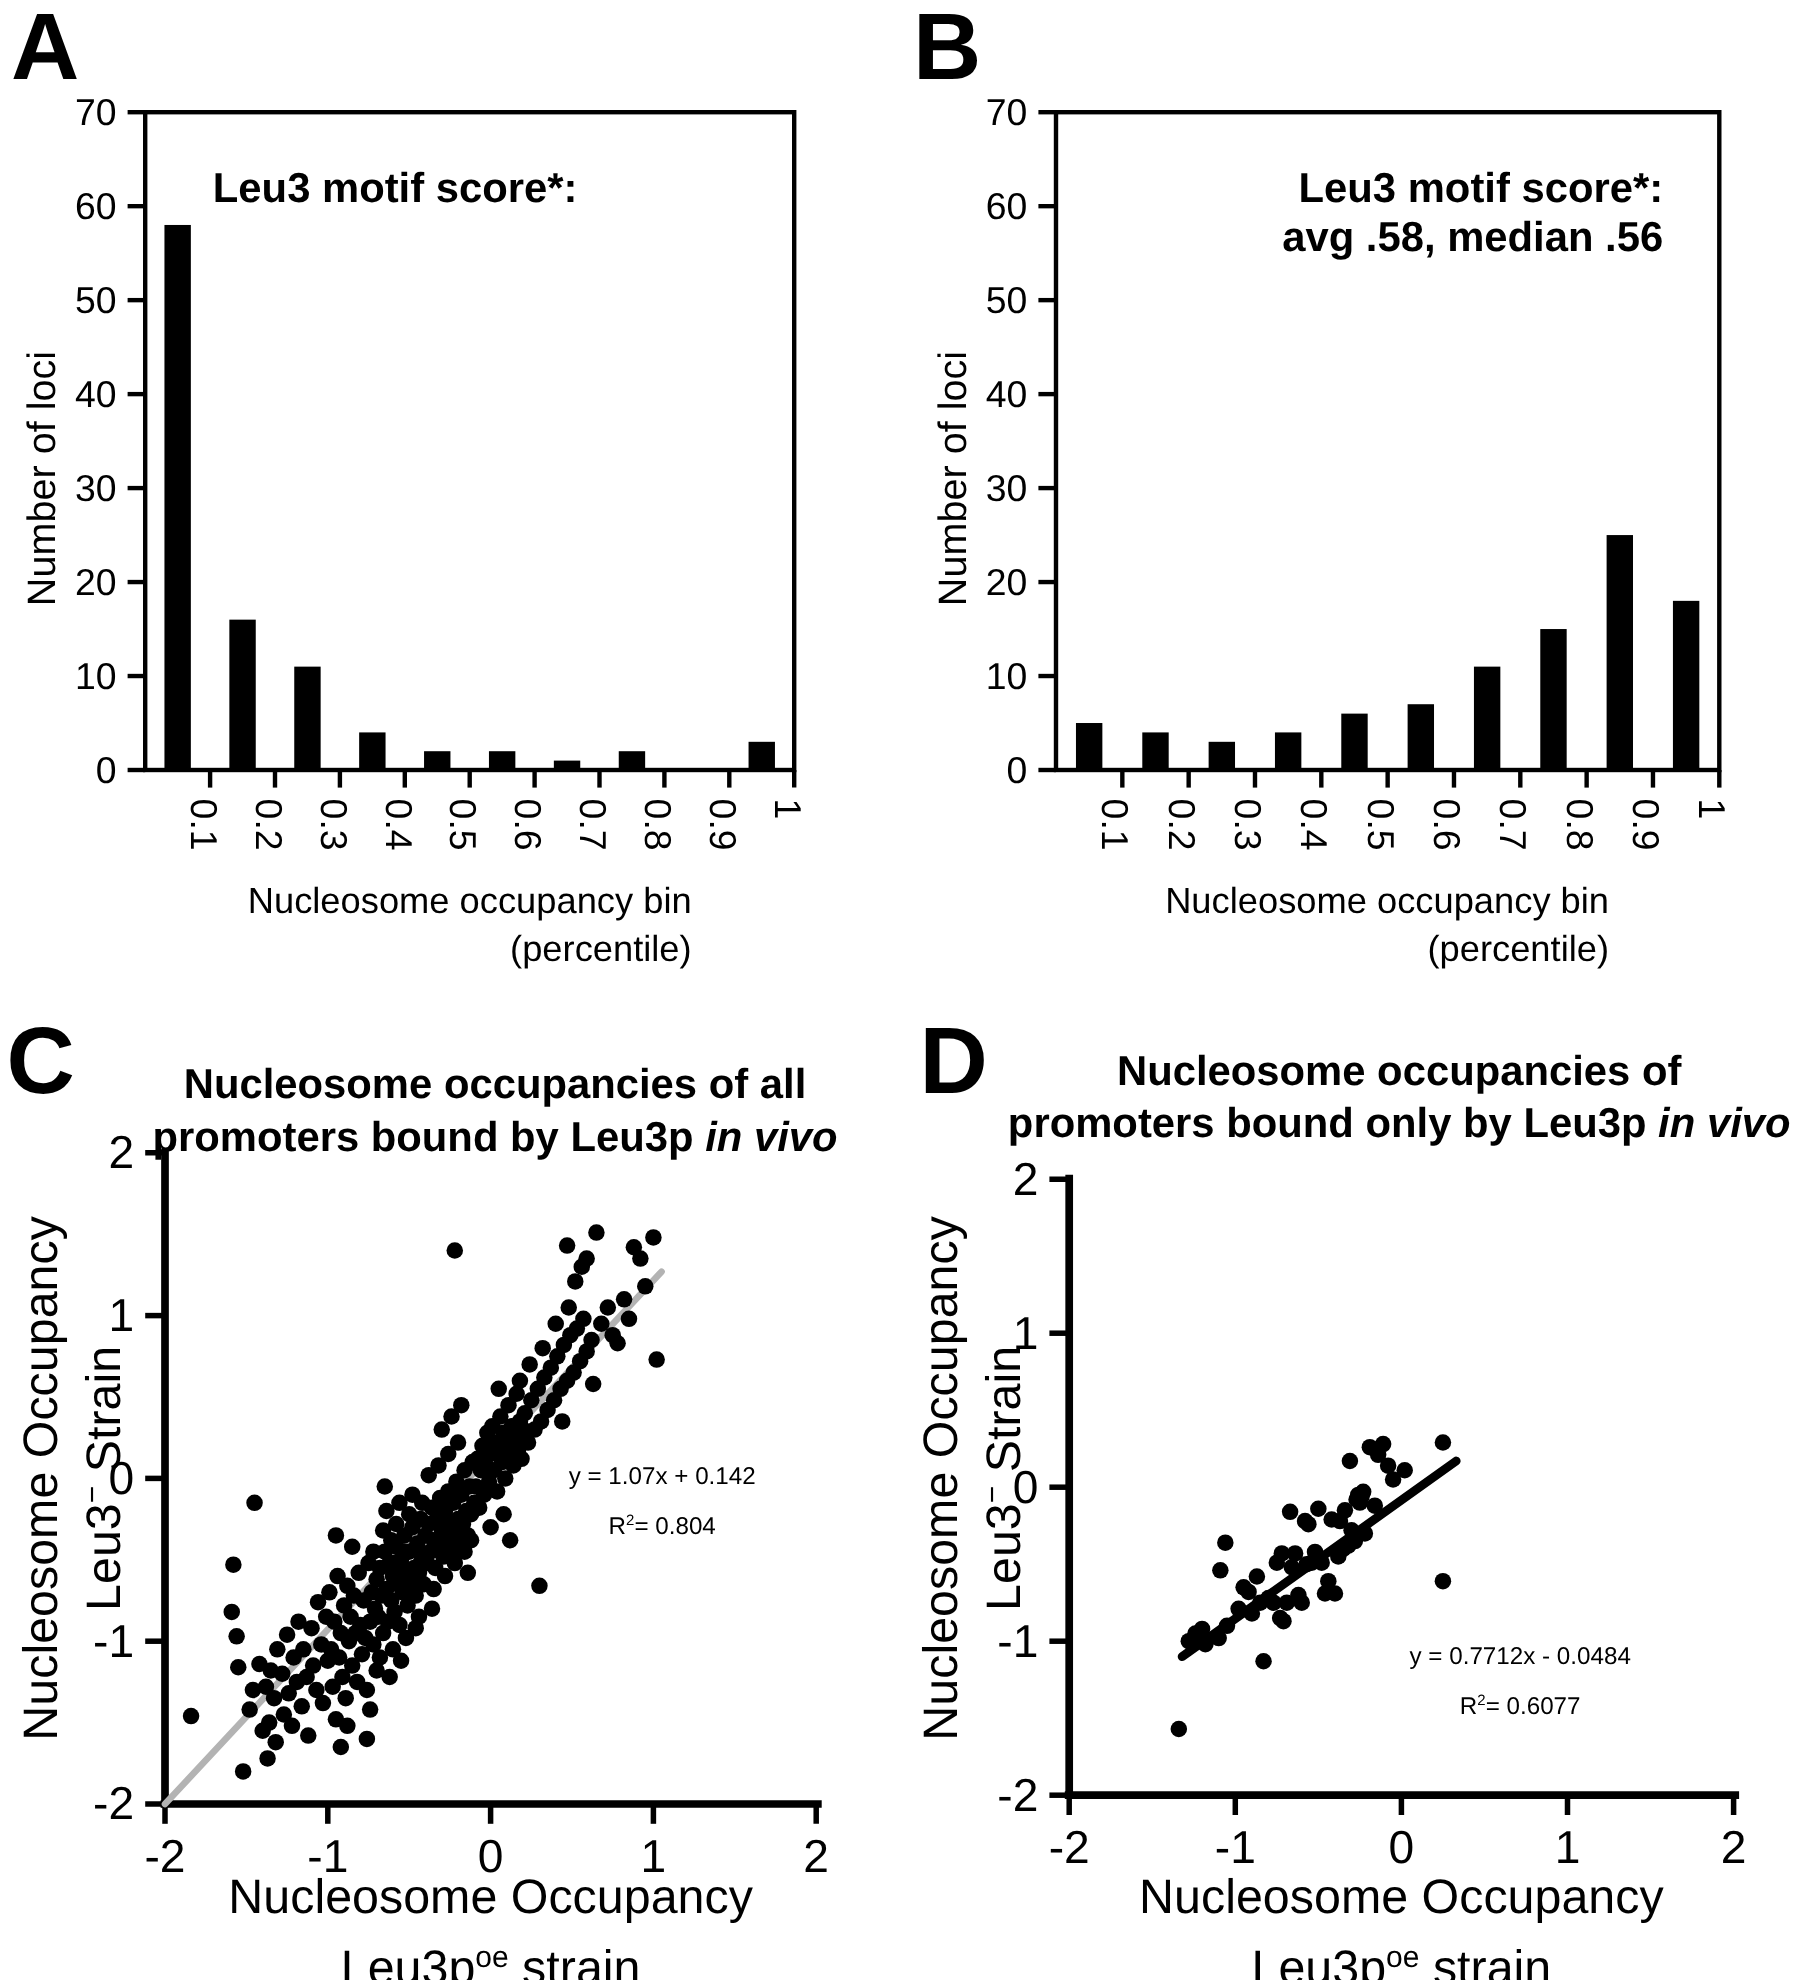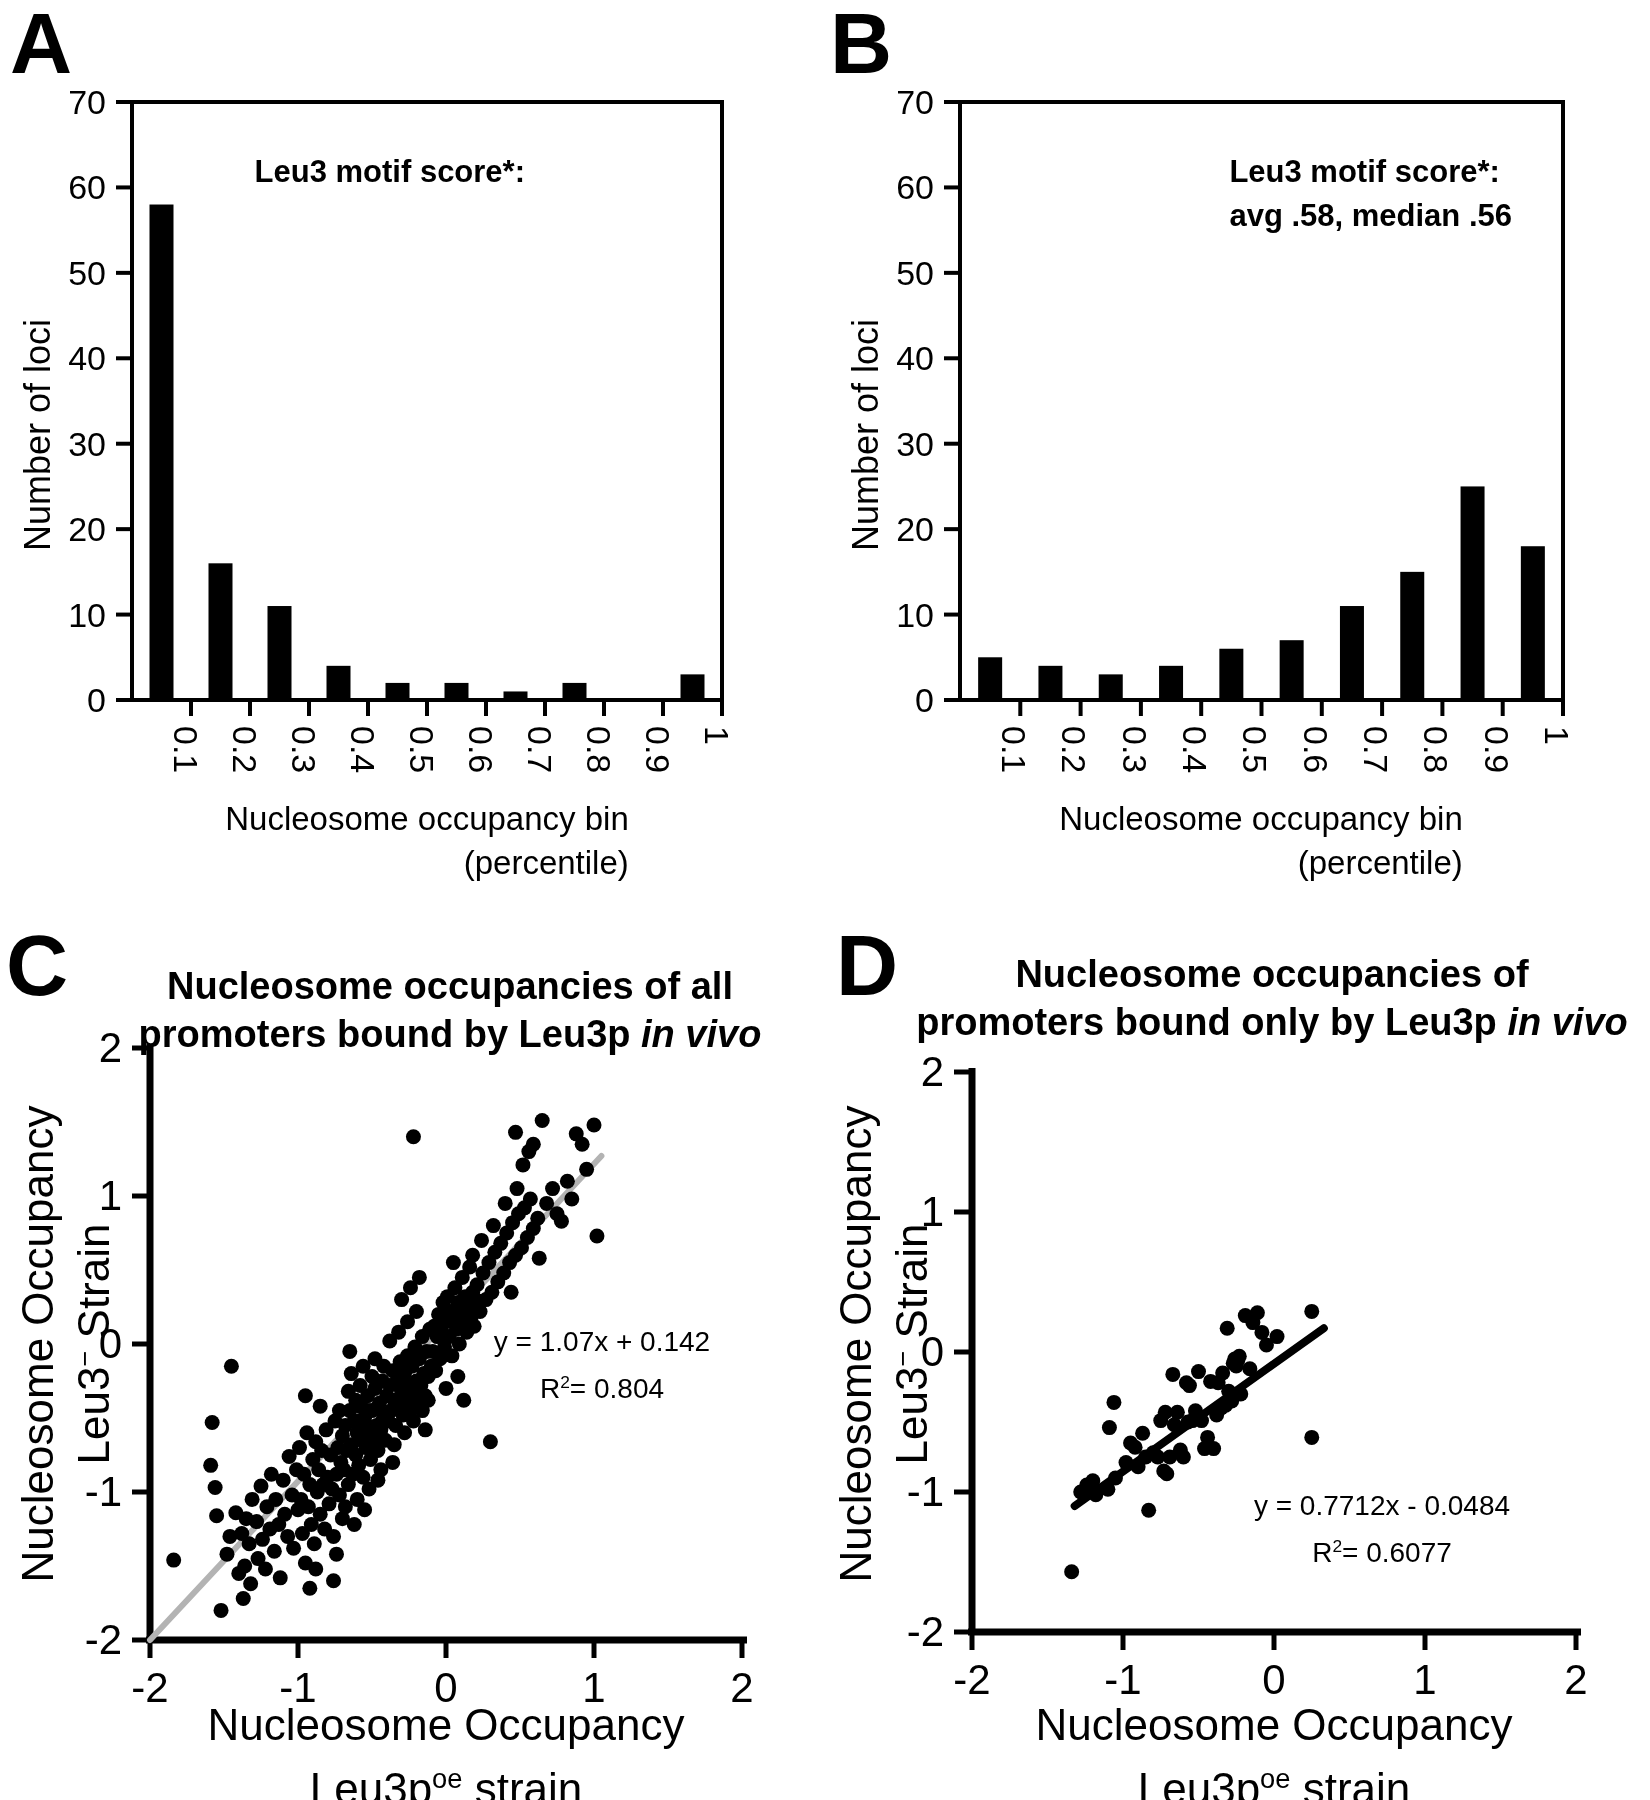--- a/index.html
+++ b/index.html
@@ -2,24 +2,24 @@
 <html><head>
 <meta charset="utf-8">
 <style>
   html,body{margin:0;padding:0;background:#fff;}
   .figure{position:relative;width:1650px;height:1800px;background:#ffffff;
           font-family:"Liberation Sans",sans-serif;color:#000;overflow:hidden;}
   .abs{position:absolute;}
   .letter{font-size:86px;font-weight:bold;line-height:1;}
   .ptitle{font-size:38px;font-weight:bold;text-align:center;line-height:48px;
           white-space:nowrap;transform:translateX(-50%);}
-  .annot{font-size:31px;font-weight:bold;line-height:44px;white-space:nowrap;}
+  .annot{font-size:38px;font-weight:bold;text-align:right;line-height:44px;white-space:nowrap;}
   .axtitle{font-size:33px;text-align:right;line-height:44px;white-space:nowrap;transform:translateX(-50%);}
   .sxtitle{font-size:44px;text-align:center;line-height:54px;white-space:nowrap;transform:translateX(-50%);}
-  .eq{font-size:28px;text-align:center;line-height:40px;white-space:nowrap;transform:translateX(-50%);}
+  .eq{font-size:22px;text-align:center;line-height:40px;white-space:nowrap;transform:translateX(-50%);}
   .vlabel{white-space:nowrap;transform:translate(-50%,-50%) rotate(-90deg);}
   .vlabel.barlab{font-size:36px;}
   .vlabel.sclab{font-size:44px;}
   .sup{font-size:62%;vertical-align:super;}
   .it{font-style:italic;}
   svg{position:absolute;}
   svg text{font-family:"Liberation Sans",sans-serif;fill:#000;}
 </style>
 </head>
 <body>

